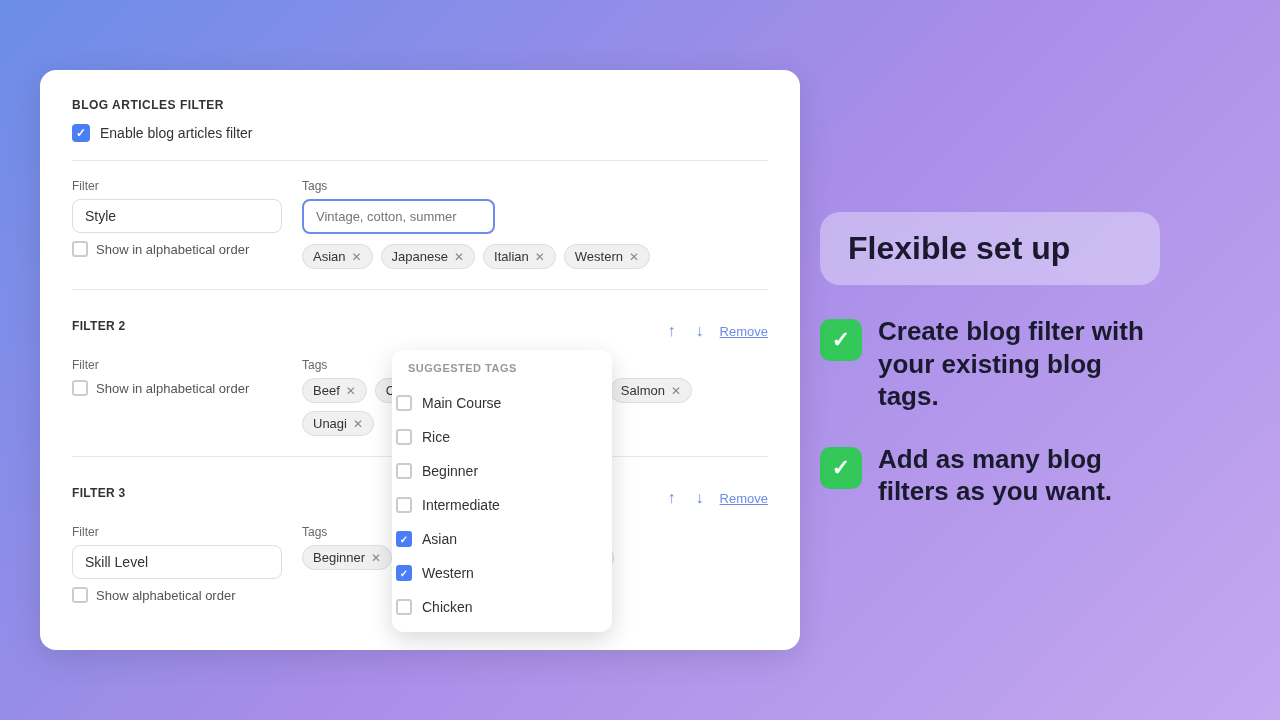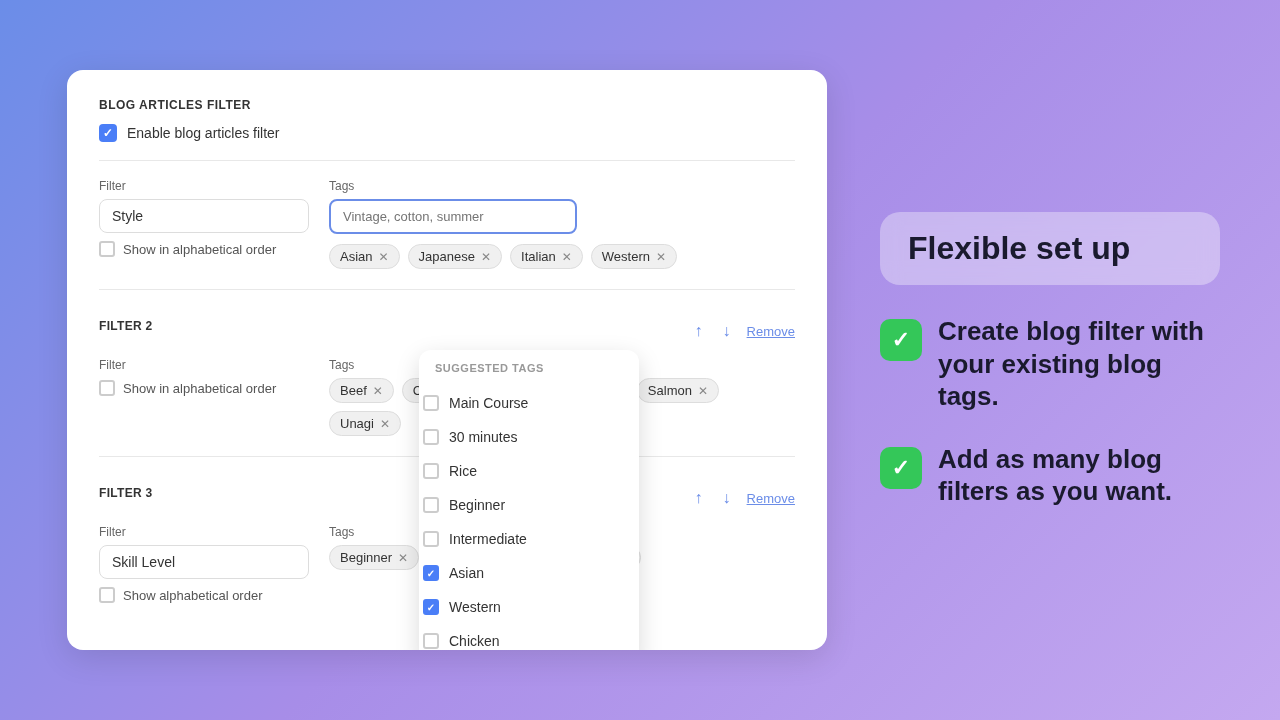--- a/index.html
+++ b/index.html
@@ -13,23 +13,21 @@
       align-items: center;
       justify-content: center;
       position: relative;
     }
 
     .main-container {
       display: flex;
       width: 100%;
       height: 100%;
       align-items: center;
-      justify-content: space-between;
       padding: 30px 40px;
-      margin-left: 27px;
     }
 
     
     .filter-panel {
       background: white;
       border-radius: 16px;
       width: 760px;
       height: 580px;
       padding: 28px 32px;
       overflow: hidden;
@@ -233,21 +231,21 @@
     }
 
     .dd-label {
       font-size: 14px;
       color: #333;
     }
 
     
     .tags-input-wrapper {
       position: relative;
-      width: 248px;
+      width: 193px;
     }
 
     .tags-input {
       width: 100%;
       border: 2px solid #6b8de8;
       border-radius: 8px;
       padding: 8px 12px;
       font-size: 13px;
       color: #aaa;
       background: white;
@@ -489,24 +487,20 @@
 
     <div class="dropdown-container">
       <div class="dropdown-header">SUGGESTED TAGS</div>
       <div class="dropdown-list">
         <div class="dropdown-item">
           <div class="dd-checkbox"></div>
           <span class="dd-label">Main Course</span>
         </div>
         <div class="dropdown-item">
           <div class="dd-checkbox"></div>
-          <span class="dd-label">30 minutes</span>
-        </div>
-        <div class="dropdown-item">
-          <div class="dd-checkbox"></div>
           <span class="dd-label">Rice</span>
         </div>
         <div class="dropdown-item">
           <div class="dd-checkbox"></div>
           <span class="dd-label">Beginner</span>
         </div>
         <div class="dropdown-item">
           <div class="dd-checkbox"></div>
           <span class="dd-label">Intermediate</span>
         </div>

